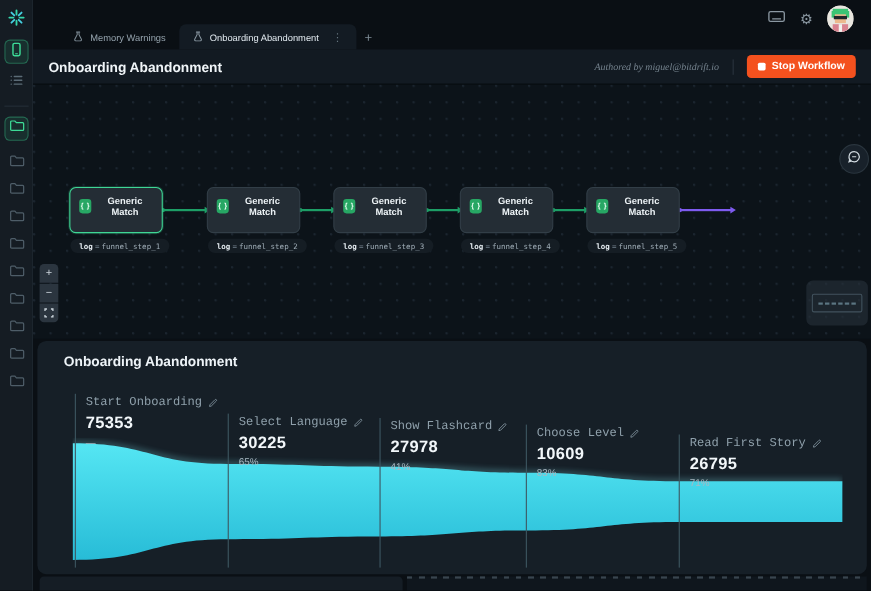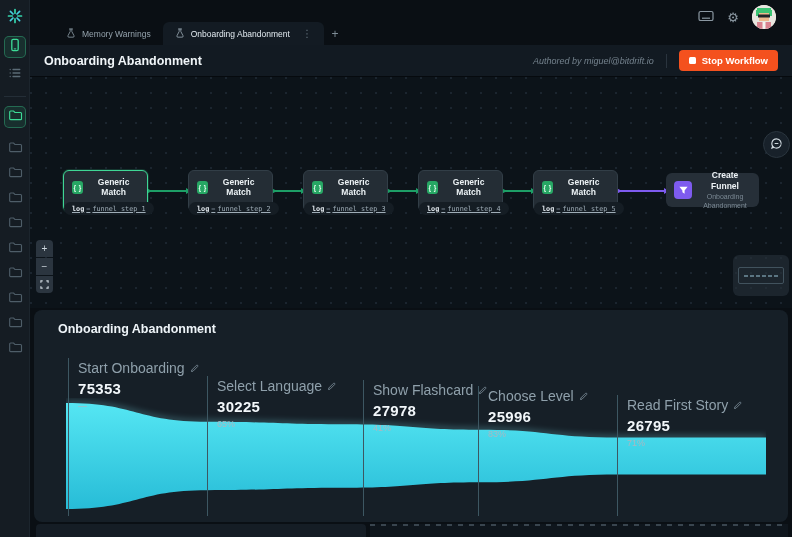--- a/index.html
+++ b/index.html
@@ -25,34 +25,34 @@
   .tab .kebab { color:#66757f; font-size:10px; margin-left:6px; cursor:pointer; }
   .new-tab { width:22px; height:22px; display:flex; align-items:center; justify-content:center; color:#7e8c96; font-size:12px; cursor:pointer; }
   .top-actions { position:absolute; right:16px; top:4px; height:26px; display:flex; align-items:center; gap:13px; }
   .gear { font-size:13px; color:#8b98a2; line-height:1; cursor:pointer; }
   .avatar { width:24px; height:24px; border-radius:50%; overflow:hidden; background:#e9e6df; cursor:pointer; }
 
   
   .header { position:absolute; left:0; top:45px; width:762px; height:32px; background:#121a22; border-bottom:1px solid #060a0e; display:flex; align-items:center; padding:0 14px; }
   .header-title { font-size:12.5px; font-weight:bold; color:#f0f5f8; }
   .header-right { margin-left:auto; display:flex; align-items:center; gap:12px; }
-  .authored { font-size:9px; font-style:italic; color:#74828d; }
+  .authored { font-size:9px; font-style:italic; color:#74828d;font-family:Liberation Serif, serif; }
   .header-sep { width:1px; height:14px; background:#2a343e; }
   .stop-btn { display:flex; align-items:center; gap:6px; background:#f4511e; border-radius:4px; padding:5px 10px; color:#fff; font-size:9.5px; font-weight:bold; cursor:pointer; }
   .stop-square { width:7px; height:7px; background:#fff; border-radius:1.5px; }
 
   
   .canvas { position:absolute; left:0; top:77px; width:762px; height:231px; background:#0c1319;
             background-image:radial-gradient(circle at 1px 1px, #1b252f 1px, transparent 1.4px); background-size:15px 15px;text-align:center; }
   .node { position:absolute; width:85px; height:42px; background:#242d35; border:1px solid #323e47; border-radius:6px; cursor:grab; z-index:2; }
   .node.selected { border-color:#3fd695; box-shadow:0 0 0 1px rgba(63,214,149,.18); }
   .node-row { display:flex; align-items:center; gap:5px; padding:6px 8px 0 8px; }
   .node-ico { width:13px; height:13px; background:#27a764; border-radius:3px; color:#eafff4; font-size:6.5px; font-weight:bold; display:flex; align-items:center; justify-content:center; letter-spacing:.5px; }
   .node-title { font-size:8.5px; font-weight:bold; color:#ecf2f5; }
-  .node-pill { display:block; width:max-content; margin:5px auto 0 auto; background:#151d24; border-radius:8px; padding:2.5px 8px; font-family:"DejaVu Sans Mono", monospace; font-size:6.8px; color:#9fadb7;text-decoration:underline; }
+  .node-pill { display:block; width:max-content; margin:20px auto 0 auto; background:#151d24; border-radius:8px; padding:2.5px 8px; font-family:"DejaVu Sans Mono", monospace; font-size:6.8px; color:#9fadb7; }
   .node-pill b { color:#e6edf2; }
   .node-pill .op { color:#6f7e89; padding:0 2px; }
 
   .out-node { position:absolute; left:636px; top:96px; width:93px; height:34px; background:#262f38; border-radius:6px; display:flex; align-items:center; gap:7px; padding:0 8px; cursor:grab; z-index:2; }
   .out-ico { width:18px; height:18px; background:#7e5bef; border-radius:4px; display:flex; align-items:center; justify-content:center; flex:0 0 auto; }
   .out-title { font-size:8.5px; font-weight:bold; color:#eef3f6; line-height:1.25; }
   .out-sub { font-size:7px; color:#7b8994; line-height:1.3; }
 
   .edge { position:absolute; top:113px; height:2px; background-color:currentColor; z-index:1; }
   .edge::before { content:""; position:absolute; left:-2px; top:-1px; width:4px; height:4px; border-radius:50%; background:currentColor; }
@@ -67,21 +67,21 @@
   .minimap { position:absolute; left:703px; top:178px; width:56px; height:41px; background:rgba(38,49,58,.62); border-radius:6px; display:flex; align-items:center; justify-content:center; z-index:3; cursor:pointer; }
   .minimap-view { width:46px; height:17px; border:1px solid #41525d; border-radius:2px; display:flex; align-items:center; justify-content:center; gap:2px; }
   .mini-node { width:4px; height:2px; background:#5b7582; }
 
   
   .funnel-panel { position:absolute; left:4px; top:310px; width:754px; height:212px; background:#161f27; border-radius:8px; overflow:hidden; }
   .funnel-title { position:absolute; left:24px; top:12px; font-size:12.5px; font-weight:bold; color:#eef4f8; }
   .funnel-svg { position:absolute; left:32px; top:88px; z-index:1; }
   .fstat { position:absolute; border-left:1px solid #3d5762; padding:2px 0 0 9px; width:132px; z-index:3; }
   .fstat-label-row { display:flex; align-items:center; gap:5px; }
-  .fstat-label { font-size:14px; color:#8fa0ab; }
+  .fstat-label { font-size:11px; color:#8fa0ab;font-family:Liberation Mono, monospace; }
   .fstat-value { margin-top:4px; font-size:15px; font-weight:bold; color:#f2f7fa; letter-spacing:.3px; }
   .fstat-conv { margin-top:4px; font-size:9px; color:#a9b8c2; }
   .pencil { cursor:pointer; display:inline-flex; }
 
   
   .strip-left { position:absolute; left:6px; top:524px; width:330px; height:13px; background:#151d25; border-radius:4px 4px 0 0; }
   .strip-ruler { position:absolute; left:340px; top:524px; width:418px; height:13px; background:#0f161d; }
   .strip-ruler .ticks { height:2px; background:repeating-linear-gradient(90deg, #39454f 0 5px, transparent 5px 11px); }
 </style>
 </head>
@@ -263,31 +263,20 @@
         <span class="node-pill"><b>log</b><span class="op">=</span><span>funnel_step_4</span></span>
       </div>
       <div class="node" style="left:503px; top:93px">
         <div class="node-row">
             <span class="node-ico">{ }</span>
             <span class="node-title">Generic Match</span>
           </div>
         <span class="node-pill"><b>log</b><span class="op">=</span><span>funnel_step_5</span></span>
       </div>
 
-      <div class="out-node">
-        <span class="out-ico">
-          <svg viewBox="0 0 12 12" width="11" height="11">
-              <path d="M1.5,2 h9 L7.2,6 v3.6 L4.8,7.8 V6 Z" fill="#fff"></path>
-            </svg>
-        </span>
-        <span>
-          <span class="out-title" style="display:block">Create Funnel</span>
-          <span class="out-sub" style="display:block">Onboarding Abandonment</span>
-        </span>
-      </div>
 
       <div class="edge" style="left:118px; width:40px; color:#1d9e66"></div>
       <div class="edge" style="left:243px; width:30px; color:#1d9e66"></div>
       <div class="edge" style="left:358px; width:30px; color:#1d9e66"></div>
       <div class="edge" style="left:473px; width:30px; color:#1d9e66"></div>
       <div class="edge" style="left:588px; width:48px; color:#7e5bef"></div>
 
       <div class="zoom-controls">
         <div class="zoom-btn">+</div>
         <div class="zoom-btn">−</div>
@@ -339,42 +328,42 @@
           <span class="fstat-label">Select Language</span>
           <span class="pencil" style="color:#7f909b">
               <svg width="9" height="9">
                 <use href="#i-pencil"></use>
               </svg>
             </span>
         </div>
         <div class="fstat-value">30225</div>
         <div class="fstat-conv">65%</div>
       </div>
-      <div class="fstat" style="left:329px; top:70px; height:136px">
+      <div class="fstat" style="left:311px; top:70px; height:136px">
         <div class="fstat-label-row">
           <span class="fstat-label">Show Flashcard</span>
           <span class="pencil" style="color:#7f909b">
               <svg width="9" height="9">
                 <use href="#i-pencil"></use>
               </svg>
             </span>
         </div>
         <div class="fstat-value">27978</div>
         <div class="fstat-conv">41%</div>
       </div>
       <div class="fstat" style="left:444px; top:76px; height:130px">
         <div class="fstat-label-row">
           <span class="fstat-label">Choose Level</span>
           <span class="pencil" style="color:#7f909b">
               <svg width="9" height="9">
                 <use href="#i-pencil"></use>
               </svg>
             </span>
         </div>
-        <div class="fstat-value">25996</div>
+        <div class="fstat-value">10609</div>
         <div class="fstat-conv">83%</div>
       </div>
       <div class="fstat" style="left:583px; top:85px; height:121px">
         <div class="fstat-label-row">
           <span class="fstat-label">Read First Story</span>
           <span class="pencil" style="color:#7f909b">
               <svg width="9" height="9">
                 <use href="#i-pencil"></use>
               </svg>
             </span>

